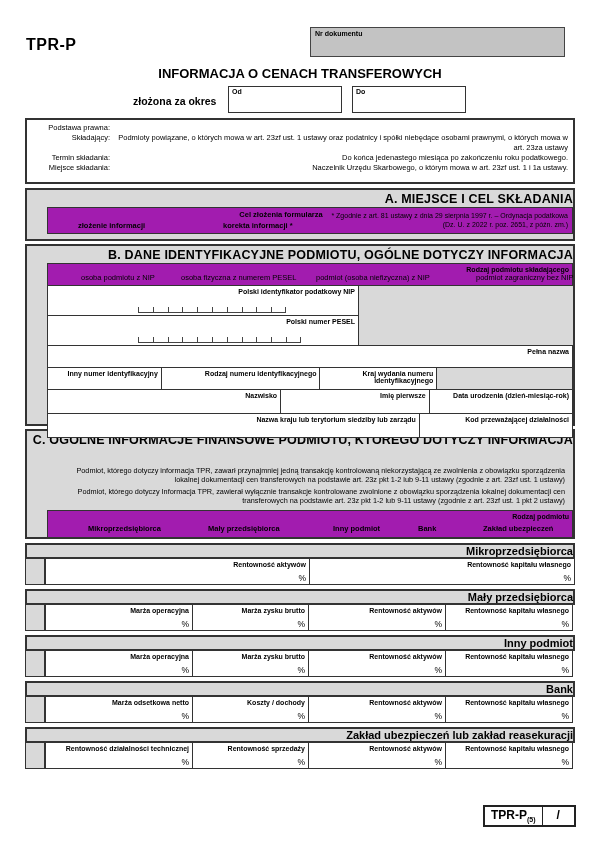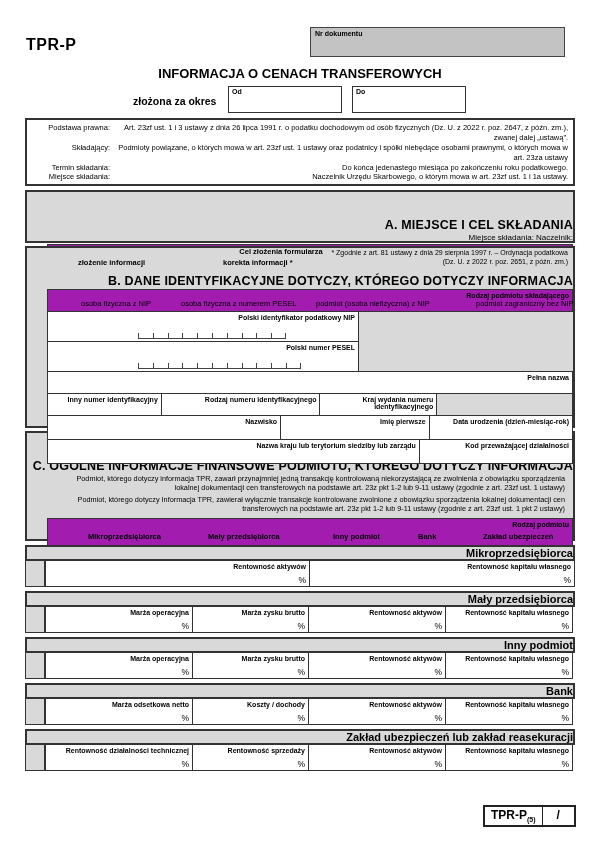--- a/index.html
+++ b/index.html
@@ -30,21 +30,21 @@
   .legal {
     border: 2px solid #333; background: #fff; padding: 3px 5px 2px 5px;
     font-size: 7.5px; line-height: 1.32; margin-bottom: 4px; min-height: 66px;
   }
   .legal-row { display: flex; }
   .legal-label { width: 78px; flex: 0 0 78px; }
   .legal-text { flex: 1; }
 
   
   .section { background: #d9d9d9; border: 2px solid #333; margin-bottom: 3px; padding-bottom: 3px; }
-  .sec-title { font-size: 12.5px; font-weight: bold; padding: 2px 0 1px 5px; letter-spacing: .2px; margin-top: 24px; }
+  .sec-title { font-size: 12.5px; font-weight: bold; padding: 2px 0 1px 5px; letter-spacing: .2px; }
   .sec-sub { font-size: 8px; padding: 0 0 2px 14px; }
 
   .inner { margin-left: 20px; background: #a21caf; border: 1px solid #333; }
 
   
   .cel-box { display: flex; height: 27px; }
   .cel-left { flex: 0 0 53%; position: relative; padding: 2px 3px; }
   .cel-label { font-size: 7.5px; font-weight: bold; }
   .opt-a { position: absolute; font-size: 7.5px; font-weight: bold; top: 13px; }
   .opt-a.o0 { left: 30px; }
@@ -62,21 +62,21 @@
   .fcell + .fcell { margin-left: -1px; }
   .gcell { background: #d9d9d9; border: 1px solid #333; margin-left: -1px; }
   .optrow { position: relative; height: 11px; }
   .opt-b { position: absolute; top: 0; font-size: 7.5px; font-weight: normal; white-space: nowrap; }
   .comb { margin-top: auto; display: flex; }
   .comb-cell { width: 14.8px; height: 6px; border-left: 1px solid #444; border-bottom: 1px solid #444; }
   .comb-cell:last-child { border-right: 1px solid #444; }
 
   
   .cpara { font-size: 7.3px; line-height: 1.22; margin: 3px 8px 0 35px; }
-  .cpara.first { margin-top: 1px; }
+  .cpara.first { margin-top: 19px; }
   .rodzaj { margin-top: 4px; height: 28px; padding: 2px 3px; position: relative; }
   .rodzaj-label { font-size: 7px; font-weight: bold; }
   .opt-c { position: absolute; top: 13px; font-size: 7.5px; font-weight: bold; white-space: nowrap; }
   .opt-c.o0 { left: 40px; } .opt-c.o1 { left: 160px; } .opt-c.o2 { left: 285px; }
   .opt-c.o3 { left: 370px; } .opt-c.o4 { left: 435px; }
 
   
   .fin-bar {
     background: #d9d9d9; border: 2px solid #333; margin-top: 4px;
     font-size: 11px; font-weight: bold; padding: 0 0 1px 5px; height: 16px;
@@ -112,59 +112,57 @@
     <div class="pbox do">
       <span>Do</span>
     </div>
   </div>
 
   <div class="flow">
 
     <div class="legal">
       <div class="legal-row">
         <span class="legal-label">Podstawa prawna:</span>
-        <span class="legal-text">Art. 23zf ust. 1 i 3 ustawy z dnia 26 lipca 1991 r. o podatku dochodowym od osób fizycznych (Dz. U. z 2022 r. poz. 2647, z późn. zm.), zwanej dalej „ustawą”.</span>
       </div>
       <div class="legal-row">
         <span class="legal-label">Składający:</span>
         <span class="legal-text">Podmioty powiązane, o których mowa w art. 23zf ust. 1 ustawy oraz podatnicy i spółki niebędące osobami prawnymi, o których mowa w art. 23za ustawy</span>
       </div>
       <div class="legal-row">
         <span class="legal-label">Termin składania:</span>
         <span class="legal-text">Do końca jedenastego miesiąca po zakończeniu roku podatkowego.</span>
       </div>
       <div class="legal-row">
         <span class="legal-label">Miejsce składania:</span>
         <span class="legal-text">Naczelnik Urzędu Skarbowego, o którym mowa w art. 23zf ust. 1 i 1a ustawy.</span>
       </div>
     </div>
 
     <div class="section" style="height:53px;">
       <div class="sec-title">A. MIEJSCE I CEL SKŁADANIA</div>
-      <div class="sec-sub">Miejsce składania: Naczelnik:</div>
       <div class="inner cel-box">
         <div class="cel-left">
           <div class="cel-label">Cel złożenia formularza</div>
           <span class="opt-a o0">złożenie informacji</span>
           <span class="opt-a o1">korekta informacji *</span>
         </div>
         <div class="cel-note">
           <div>* Zgodnie z art. 81 ustawy z dnia 29 sierpnia 1997 r. – Ordynacja podatkowa</div>
           <div>(Dz. U. z 2022 r. poz. 2651, z późn. zm.)</div>
         </div>
       </div>
     </div>
 
     <div class="section" style="height:182px;">
-      <div class="sec-title">B. DANE IDENTYFIKACYJNE DOTYCZY, KTÓREGO DOTYCZY INFORMACJA</div>
+      <div class="sec-title">B. DANE IDENTYFIKACYJNE PODMIOTU, OGÓLNE DOTYCZY INFORMACJA</div>
 
       <div class="inner" style="height:23px; padding:2px 3px;">
         <div style="font-size:7px;font-weight:bold;">Rodzaj podmiotu składającego</div>
         <div class="optrow">
-          <span class="opt-b" style="left:30px;">osoba fizyczna z NIP</span>
+          <span class="opt-b" style="left:30px;">osoba podmiotu z NIP</span>
           <span class="opt-b" style="left:130px;">osoba fizyczna z numerem PESEL</span>
           <span class="opt-b" style="left:265px;">podmiot (osoba niefizyczna) z NIP</span>
           <span class="opt-b" style="left:425px;">podmiot zagraniczny bez NIP</span>
         </div>
       </div>
 
       <div class="brow">
         <div class="fcell" style="width:312px;height:31px;">
           <span>Polski identyfikator podatkowy NIP</span>
           <div class="comb" style="margin-left:87px;">

